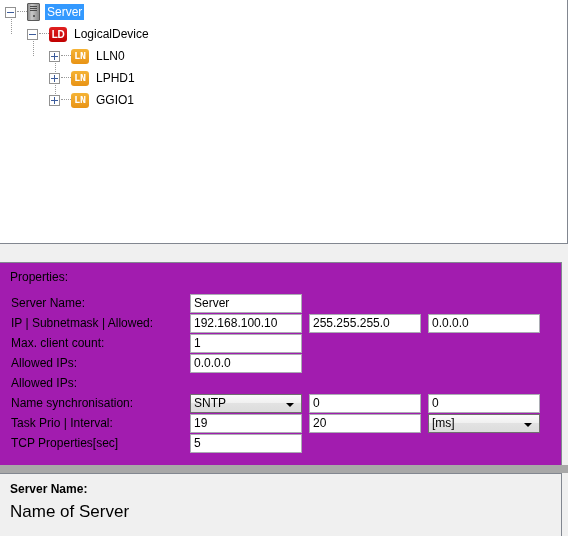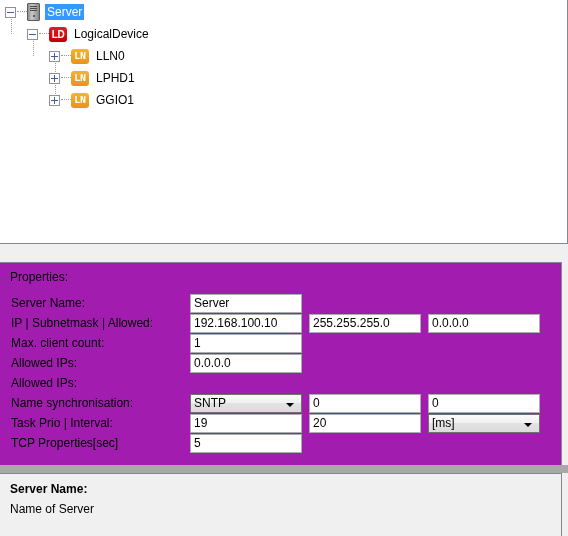--- a/index.html
+++ b/index.html
@@ -207,21 +207,21 @@
   }
   #desc-title {
     position: absolute;
     left: 10px; top: 8px;
     font-size: 12px;
     font-weight: bold;
   }
   #desc-text {
     position: absolute;
     left: 10px; top: 28px;
-    font-size: 12px;
+    font-size: 17px;
   }
 </style>
 </head>
 <body>
 
 <div id="app">
 
   <div id="tree-panel">
 
     <div class="vline" style="left:11px; top:16px; height:18px;"></div>

